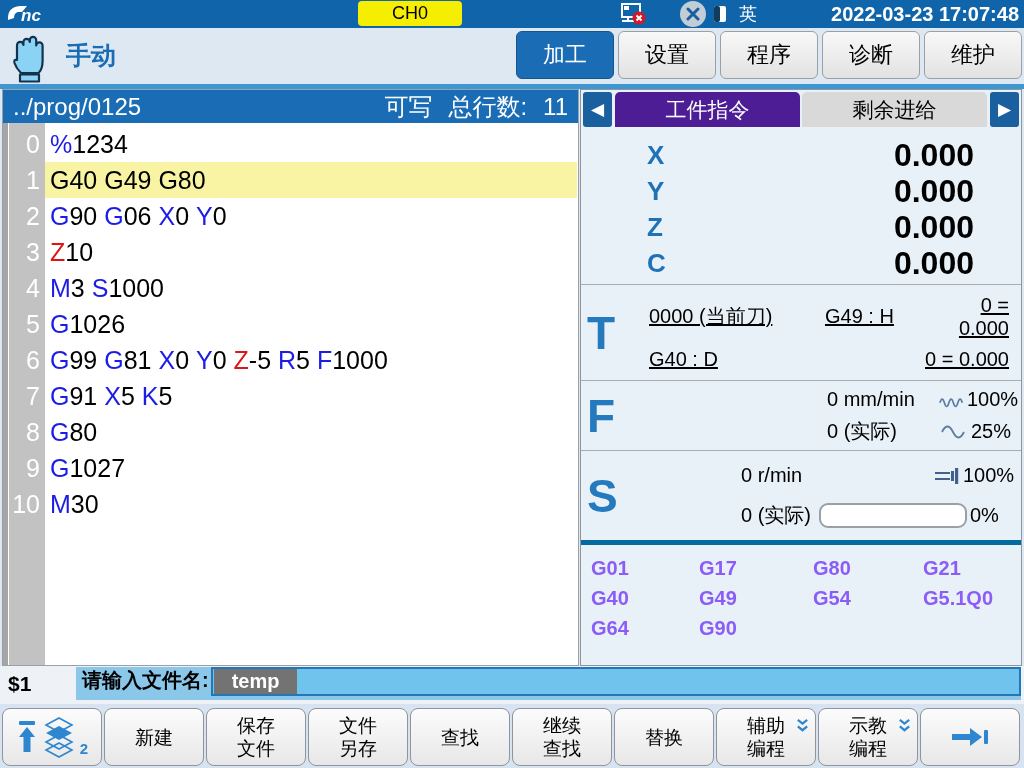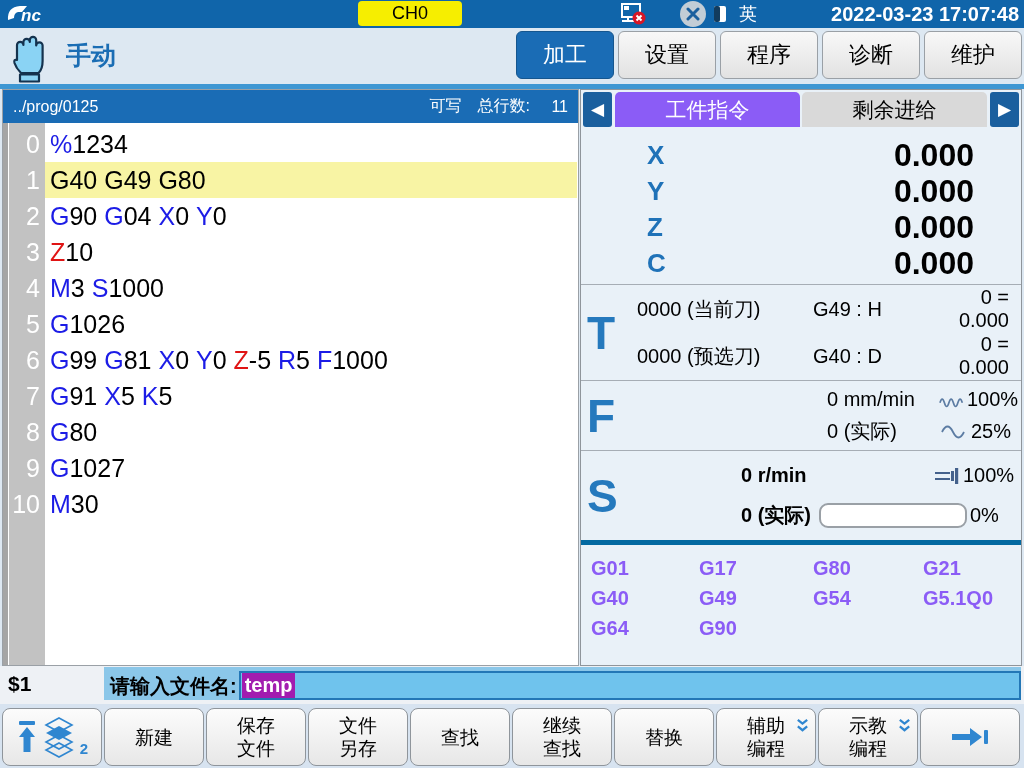--- a/index.html
+++ b/index.html
@@ -19,76 +19,76 @@
   
   .modebar{position:absolute;left:0;top:28px;width:1024px;height:61px;background:#dde8f2;border-bottom:5px solid #3e97d3;box-sizing:border-box;}
   .hand{position:absolute;left:8px;top:3px;}
   .mode{position:absolute;left:66px;top:0;height:54px;display:flex;align-items:center;color:#1a6db4;font-size:25px;font-weight:bold;}
   .tabs{position:absolute;right:2px;top:3px;display:flex;gap:4px;}
   .tab{width:98px;height:48px;border-radius:6px;display:flex;align-items:center;justify-content:center;font-size:22px;background:linear-gradient(#f8f8f8,#e2e2e2);border:1px solid #9aa0a6;box-sizing:border-box;color:#000;cursor:default;}
   .tab.active{background:#1a6cb5;border-color:#15568f;color:#fff;}
 
   
   .editor{position:absolute;left:2px;top:89px;width:577px;height:577px;background:#fff;border:1px solid #9aa0a6;box-sizing:border-box;}
-  .ehdr{height:33px;background:#1a6cb5;color:#fff;display:flex;align-items:center;justify-content:space-between;padding:0 10px;font-size:16px;}
+  .ehdr{height:33px;background:#1a6cb5;color:#fff;display:flex;align-items:center;justify-content:space-between;padding:0 10px;font-size:24px;}
   .einfo{display:flex;align-items:center;gap:16px;}
   .einfo .tl-val{min-width:22px;text-align:right;}
   .ebody{position:absolute;top:33px;left:0;right:0;bottom:0;background:#fff;overflow:hidden;}
   .escroll{position:absolute;left:0;top:0;bottom:0;width:5px;background:#a5a5a5;}
   .egutter{position:absolute;left:6px;top:0;bottom:0;width:36px;background:#c2c2c2;}
   .elines{position:absolute;left:0;top:3px;right:1px;}
   .eline{display:flex;height:36px;align-items:stretch;}
   .lno{flex:0 0 42px;width:42px;text-align:right;padding-right:5px;box-sizing:border-box;color:#fff;font-size:25px;display:flex;align-items:center;justify-content:flex-end;}
   .lcode{flex:1;display:flex;align-items:center;white-space:pre;font-size:25px;padding-left:5px;}
   .eline.hl .lcode{background:#f8f4a4;}
   .tk-kw{color:#1c1ce6}.tk-n{color:#000}.tk-ax{color:#e01414}
 
   
   .rpanel{position:absolute;left:580px;top:89px;width:442px;height:577px;background:#e9f1f8;border:1px solid #8f959b;box-sizing:border-box;display:flex;flex-direction:column;}
   .phdr{height:37px;display:flex;gap:3px;padding:2px 2px 0 2px;box-sizing:border-box;flex:0 0 37px;}
   .parrow{width:29px;background:#1a5f9e;color:#fff;display:flex;align-items:center;justify-content:center;font-size:17px;border-radius:3px;}
   .ptab{flex:1;display:flex;align-items:center;justify-content:center;font-size:21px;border-radius:5px 5px 0 0;background:#d9d9d9;color:#000;}
-  .ptab.active{background:#8b5cf6;color:#fff;}
+  .ptab.active{background:#4c1d95;color:#fff;}
   .axes{flex:0 0 157px;padding-top:10px;box-sizing:border-box;}
   .axrow{height:36px;display:flex;align-items:center;}
   .axname{margin-left:66px;width:44px;color:#1f72b8;font-weight:bold;font-size:26px;}
   .axval{flex:1;text-align:right;margin-right:47px;font-weight:bold;font-size:32px;color:#000;}
   .sect{border-top:1px solid #a6adb5;display:flex;}
   .bigletter{flex:0 0 50px;display:flex;align-items:center;padding-left:6px;box-sizing:border-box;font-size:46px;font-weight:bold;color:#2579bd;}
   .tsect{flex:0 0 95px;}
-  .trows{flex:1;display:flex;flex-direction:column;justify-content:space-evenly;margin-left:6px;}
+  .trows{flex:1;display:flex;flex-direction:column;justify-content:space-evenly;margin-left:18px;text-decoration:underline;}
   .trow{display:flex;align-items:center;font-size:20px;color:#000;}
   .tcol1{width:176px;}
   .tcol2{width:120px;}
   .tcol3{flex:1;text-align:right;margin-right:12px;}
   .fsect{flex:0 0 69px;}
   .frows{flex:1;display:flex;flex-direction:column;justify-content:center;gap:2px;}
   .frow{display:flex;align-items:center;height:30px;font-size:20px;color:#000;}
   .ftext{margin-left:196px;width:112px;}
   .ficon{width:28px;display:flex;justify-content:center;align-items:center;}
   .fpct{width:44px;text-align:right;margin-right:12px;}
   .ssect{flex:0 0 89px;}
   .srows{flex:1;display:flex;flex-direction:column;justify-content:center;gap:6px;}
   .srow{display:flex;align-items:center;height:34px;font-size:20px;color:#000;}
-  .stext{margin-left:110px;width:78px;font-weight:bold;}
+  .stext{margin-left:110px;width:78px;}
   .sspacer{flex:1;}
   .sicon{width:30px;display:flex;justify-content:center;align-items:center;}
   .spct{width:46px;text-align:right;margin-right:12px;}
   .sbar{width:148px;height:25px;background:#fff;border:2px solid #9aa0a6;border-radius:9px;box-sizing:border-box;}
   .spct0{margin-left:3px;}
   .gsect{flex:1;border-top:5px solid #0369a1;display:grid;grid-template-columns:108px 114px 110px 1fr;grid-auto-rows:30px;padding:8px 0 0 10px;font-size:20px;color:#8b5cf6;align-content:start;font-weight:bold;}
   .gcell{display:flex;align-items:center;}
 
   
   .cmdbar{position:absolute;left:0;top:666px;width:1024px;height:38px;background:#eef1f5;}
   .chn{position:absolute;left:8px;top:0;height:36px;display:flex;align-items:center;font-size:21px;font-weight:bold;color:#000;}
-  .promptwrap{position:absolute;left:76px;right:3px;top:1px;bottom:4px;background:#8bc7e9;display:flex;align-items:flex-end;margin-left:28px;}
+  .promptwrap{position:absolute;left:76px;right:3px;top:1px;bottom:4px;background:#8bc7e9;display:flex;align-items:flex-start;}
   .prompt{display:flex;align-items:center;padding:0 2px 0 6px;font-size:20px;font-weight:bold;color:#000;}
   .field{flex:1;background:#6fc3ed;border:2px solid #2377b6;display:flex;align-items:center;box-sizing:border-box;}
-  .sel{background:#a21caf;color:#fff;font-size:20px;font-weight:bold;padding:1px 3px;margin-left:1px;}
+  .sel{background:#737373;color:#fff;font-size:20px;font-weight:bold;padding:1px 18px;margin-left:1px;}
 
   
   .softkeys{position:absolute;left:0;top:704px;width:1024px;height:64px;background:#d7e3f0;display:flex;gap:2px;padding:4px 0 0 2px;box-sizing:border-box;}
   .skbtn{flex:0 0 100px;width:100px;height:58px;border:1px solid #8f959b;border-radius:8px;background:linear-gradient(#fcfcfc,#e7e7e7);box-sizing:border-box;display:flex;align-items:center;justify-content:center;position:relative;gap:5px;}
   .sklines{display:flex;flex-direction:column;align-items:center;line-height:23px;font-size:19px;color:#000;}
   .chev{position:absolute;right:5px;top:9px;line-height:0;}
   .badge{color:#2f86d0;font-weight:bold;font-size:15px;align-self:flex-end;margin-bottom:8px;}
   .skicon{display:flex;align-items:center;line-height:0;}
 </style>
 </head>
@@ -153,21 +153,21 @@
           <div class="eline">
             <div class="lno">0</div>
             <div class="lcode"><span class="tk-kw">%</span><span class="tk-n">1234</span></div>
           </div>
           <div class="eline hl">
             <div class="lno">1</div>
             <div class="lcode"><span class="tk-n">G40 G49 G80</span></div>
           </div>
           <div class="eline">
             <div class="lno">2</div>
-            <div class="lcode"><span class="tk-kw">G</span><span class="tk-n">90 </span><span class="tk-kw">G</span><span class="tk-n">04 </span><span class="tk-kw">X</span><span class="tk-n">0 </span><span class="tk-kw">Y</span><span class="tk-n">0</span></div>
+            <div class="lcode"><span class="tk-kw">G</span><span class="tk-n">90 </span><span class="tk-kw">G</span><span class="tk-n">06 </span><span class="tk-kw">X</span><span class="tk-n">0 </span><span class="tk-kw">Y</span><span class="tk-n">0</span></div>
           </div>
           <div class="eline">
             <div class="lno">3</div>
             <div class="lcode"><span class="tk-ax">Z</span><span class="tk-n">10</span></div>
           </div>
           <div class="eline">
             <div class="lno">4</div>
             <div class="lcode"><span class="tk-kw">M</span><span class="tk-n">3 </span><span class="tk-kw">S</span><span class="tk-n">1000</span></div>
           </div>
           <div class="eline">
@@ -229,21 +229,20 @@
 
     <div class="sect tsect">
       <div class="bigletter">T</div>
       <div class="trows">
           <div class="trow">
             <div class="tcol1">0000 (当前刀)</div>
             <div class="tcol2">G49 : H</div>
             <div class="tcol3">0 = 0.000</div>
           </div>
           <div class="trow">
-            <div class="tcol1">0000 (预选刀)</div>
             <div class="tcol2">G40 : D</div>
             <div class="tcol3">0 = 0.000</div>
           </div>
         </div>
     </div>
 
     <div class="sect fsect">
       <div class="bigletter">F</div>
       <div class="frows">
         <div class="frow">

